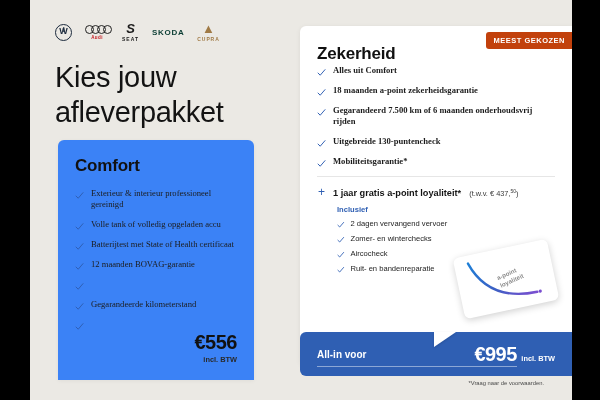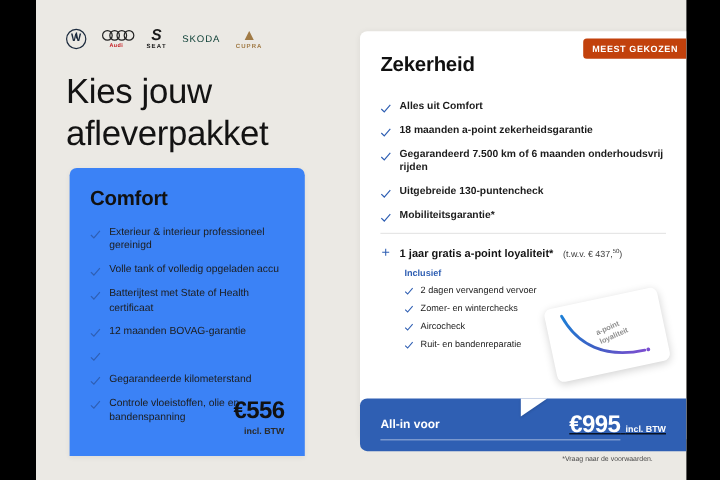--- a/index.html
+++ b/index.html
@@ -26,21 +26,21 @@
     content: "W"; position: absolute; left: 0; right: 0; top: 2.5px;
     font-size: 9px; font-weight: 700; color: #1b2a3d; text-align: center; line-height: 1;
   }
   .logo-audi { display: flex; flex-direction: column; align-items: center; }
   .rings { display: flex; }
   .ring { width: 9px; height: 9px; border: 1.4px solid #222; border-radius: 50%; margin-right: -3px; }
   .audi-word { font-size: 4.5px; color: #c4161c; letter-spacing: .4px; margin-top: 1px; font-weight: 700; }
   .logo-seat { display: flex; flex-direction: column; align-items: center; }
   .seat-mark { font-size: 13px; font-weight: 700; color: #1b1b1b; line-height: 1; font-style: italic; }
   .seat-word { font-size: 5px; color: #1b1b1b; letter-spacing: 1px; font-weight: 700; margin-top: 1px; }
-  .logo-skoda { font-size: 8px; font-weight: 400; letter-spacing: .7px; color: #0a3d33; }
+  .logo-skoda { font-size: 8px; font-weight: 700; letter-spacing: .7px; color: #0a3d33; }
   .logo-cupra { display: flex; flex-direction: column; align-items: center; }
   .cupra-mark { font-size: 13px; color: #a07a45; line-height: 1; font-weight: 700; }
   .cupra-word { font-size: 5px; color: #a07a45; letter-spacing: .9px; font-weight: 700; margin-top: 1px; }
 
   
   .headline {
     position: absolute; left: 25px; top: 60px; width: 250px;
     font-size: 29px; line-height: 1.22; font-weight: 400; color: #131313;
     letter-spacing: -.3px;
   }
@@ -54,33 +54,34 @@
   }
   .card-zekerheid {
     position: absolute; left: 270px; top: 26px; width: 272px; height: 340px;
     background: #fff; border-radius: 6px 0 0 6px;
     padding: 18px 17px 0 17px;
     box-shadow: 0 1px 5px rgba(0,0,0,.07);
   }
 
   .card-title { font-size: 17px; font-weight: 700; color: #111; letter-spacing: -.2px; }
   .card-comfort .card-title { margin-bottom: 12px; }
-  .card-zekerheid .card-title { margin-bottom: 19px; }
+  .card-zekerheid .card-title { margin-bottom: 1px; }
 
   .badge {
     position: absolute; right: 0; top: 6px;
     background: #c2410c; color: #fff;
     font-size: 7.5px; font-weight: 700; letter-spacing: .5px;
     padding: 4px 7px; border-radius: 3px 0 0 3px;
   }
 
   ul.feature-list { list-style: none; }
   ul.feature-list li {
     display: flex; align-items: flex-start; gap: 7px;
     margin-bottom: 8.5px;
+    font-family: Liberation Serif, serif;
   }
   .check {
     flex: 0 0 auto; width: 9px; height: 9px; margin-top: 2.5px;
     display: block;
   }
   .feat-text { font-size: 8.6px; line-height: 1.32; color: #1c1c1c; }
   .card-zekerheid .feat-text { font-weight: 600; }
 
   .divider { height: 1px; background: #e6e6e6; margin: 2px 0 9px 0; }
 
@@ -117,21 +118,21 @@
   .price-big { font-size: 20px; font-weight: 700; color: #111; letter-spacing: -.5px; line-height: 1; }
   .price-sub { font-size: 7.4px; color: #2a2a2a; margin-top: 3px; font-weight: 600; }
 
   .allin-bar {
     position: absolute; left: 270px; top: 332px; width: 272px; height: 44px;
     background: #2f5fb3; border-radius: 6px 0 0 6px;
     display: flex; align-items: center; justify-content: space-between;
     padding: 0 17px;
   }
   .allin-label { font-size: 10px; color: #fff; font-weight: 600; }
-  .allin-price { text-align: left; text-decoration: underline; }
+  .allin-price { text-align: left; }
   .allin-price .p { font-size: 20px; font-weight: 700; color: #fff; line-height: 1; letter-spacing: -.5px; }
   .allin-price .s { font-size: 7.4px; color: #fff; margin-top: 2px; font-weight: 600; }
   .allin-rule {
     position: absolute; left: 17px; bottom: 9px; width: 200px; height: 1px;
     background: rgba(255,255,255,.45);
   }
   .fold {
     position: absolute; left: 404px; top: 332px; width: 0; height: 0;
     border-top: 15px solid #ffffff; border-right: 22px solid transparent;
     filter: drop-shadow(0 1px 1px rgba(0,0,0,.15));
@@ -209,21 +210,20 @@
         <li>
           <svg class="check" viewBox="0 0 12 12">
               <path d="M1 6.4 L4.3 9.6 L11 1.8" fill="none" stroke="#2f5fb3" stroke-width="1.3"></path>
             </svg>
           <span class="feat-text">Gegarandeerde kilometerstand</span>
         </li>
         <li>
           <svg class="check" viewBox="0 0 12 12">
               <path d="M1 6.4 L4.3 9.6 L11 1.8" fill="none" stroke="#2f5fb3" stroke-width="1.3"></path>
             </svg>
-          <span class="feat-text">Controle vloeistoffen, olie en bandenspanning</span>
         </li>
       </ul>
       <div class="comfort-price">
         <div class="price-big">€556</div>
         <div class="price-sub">incl. BTW</div>
       </div>
     </div>
 
     <div class="card-zekerheid">
       <div class="badge">MEEST GEKOZEN</div>

